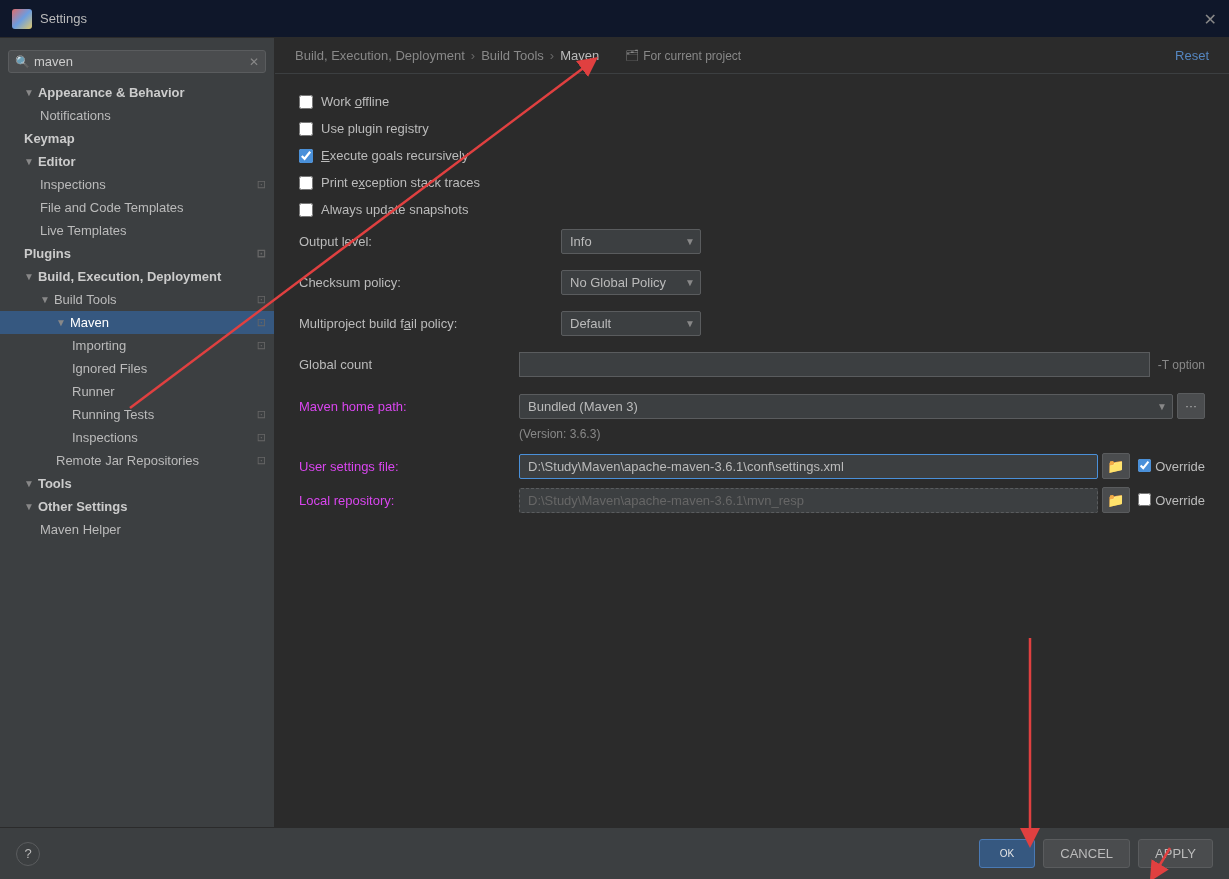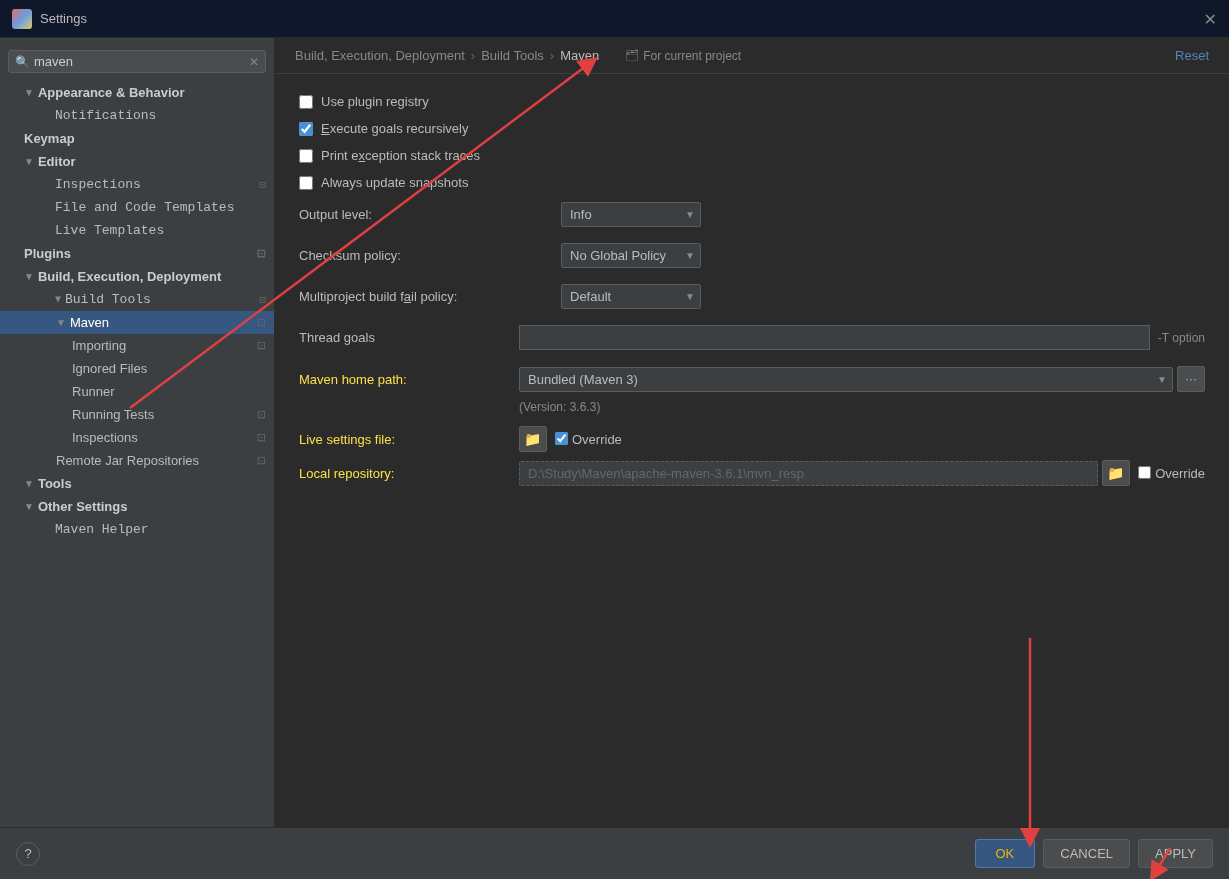--- a/index.html
+++ b/index.html
@@ -95,21 +95,21 @@
       margin-right: 4px;
       font-size: 10px;
       color: #888;
     }
     .sidebar-item .copy-icon {
       margin-left: auto;
       color: #666;
       font-size: 11px;
     }
     .indent-1 { padding-left: 24px; }
-    .indent-2 { padding-left: 55px; font-family: Liberation Mono, monospace; }
+    .indent-2 { padding-left: 40px; }
     .indent-3 { padding-left: 56px; }
     .indent-4 { padding-left: 72px; }
 
     
     .content-area {
       flex: 1;
       background: #2b2b2b;
       display: flex;
       flex-direction: column;
     }
@@ -233,21 +233,21 @@
       margin-left: 8px;
     }
 
     .path-row {
       display: flex;
       align-items: center;
       margin-bottom: 8px;
     }
     .path-label {
       width: 220px;
-      color: #fde047;
+      color: #d946ef;
     }
     .path-control {
       flex: 1;
       display: flex;
       align-items: center;
       gap: 4px;
     }
     .path-input {
       flex: 1;
       background: #3c3f41;
@@ -328,24 +328,24 @@
       font-size: 13px;
     }
     .action-buttons {
       display: flex;
       gap: 8px;
     }
     .btn-ok {
       background: #365880;
       border: 1px solid #4a7ab5;
       border-radius: 3px;
-      color: #eab308;
+      color: #e5e5e5;
       padding: 6px 20px;
       cursor: pointer;
-      font-size: 13px;
+      font-size: 10px;
     }
     .btn-cancel {
       background: #4a4c4e;
       border: 1px solid #5a5c5e;
       border-radius: 3px;
       color: #bbb;
       padding: 6px 16px;
       cursor: pointer;
       font-size: 13px;
     }
@@ -490,20 +490,24 @@
           <span style="margin-left:20px;" class="for-project">
             <span style="font-size:11px;">🗂</span>
             For current project
           </span>
         </div>
         <span class="reset-link">Reset</span>
       </div>
 
       <div class="maven-panel">
 
+        <div class="checkbox-row">
+          <input type="checkbox" id="work-offline" style="">
+          <label for="work-offline">Work <u>o</u>ffline</label>
+        </div>
 
         <div class="checkbox-row">
           <input type="checkbox" id="use-plugin-registry" style="">
           <label for="use-plugin-registry">Use plugin registry</label>
         </div>
 
         <div class="checkbox-row">
           <input type="checkbox" id="execute-goals" checked="" style="">
           <label for="execute-goals"><u>E</u>xecute goals recursively</label>
         </div>
@@ -556,42 +560,43 @@
                 <option>At End</option>
                 <option>Never</option>
                 <option>Fail Fast</option>
               </select>
               <span class="dropdown-arrow">▼</span>
             </div>
           </div>
         </div>
 
         <div class="thread-count-row">
-          <span class="thread-count-label">Thread goals</span>
+          <span class="thread-count-label">Global count</span>
           <input type="text" class="thread-input" value="" style="width: 200px;">
           <span class="t-option-hint">-T option</span>
         </div>
 
         <div class="path-row">
           <span class="path-label">Maven home path:</span>
           <div class="path-control">
             <div class="dropdown-wrapper" style="flex:1;">
               <select class="dropdown-select" style="width:100%;">
                 <option>Bundled (Maven 3)</option>
               </select>
               <span class="dropdown-arrow">▼</span>
             </div>
             <button class="more-btn">···</button>
           </div>
         </div>
         <div class="version-text">(Version: 3.6.3)</div>
 
         <div class="path-row">
-          <span class="path-label">Live settings file:</span>
+          <span class="path-label">User settings file:</span>
           <div class="path-control">
+            <input type="text" class="path-input highlighted" value="D:\Study\Maven\apache-maven-3.6.1\conf\settings.xml" style="flex: 1 1 0%;">
             <button class="folder-btn">📁</button>
             <div class="override-checkbox">
               <input type="checkbox" id="override-user" checked="" style="">
               <label for="override-user">Override</label>
             </div>
           </div>
         </div>
 
         <div class="path-row">
           <span class="path-label">Local repository:</span>

